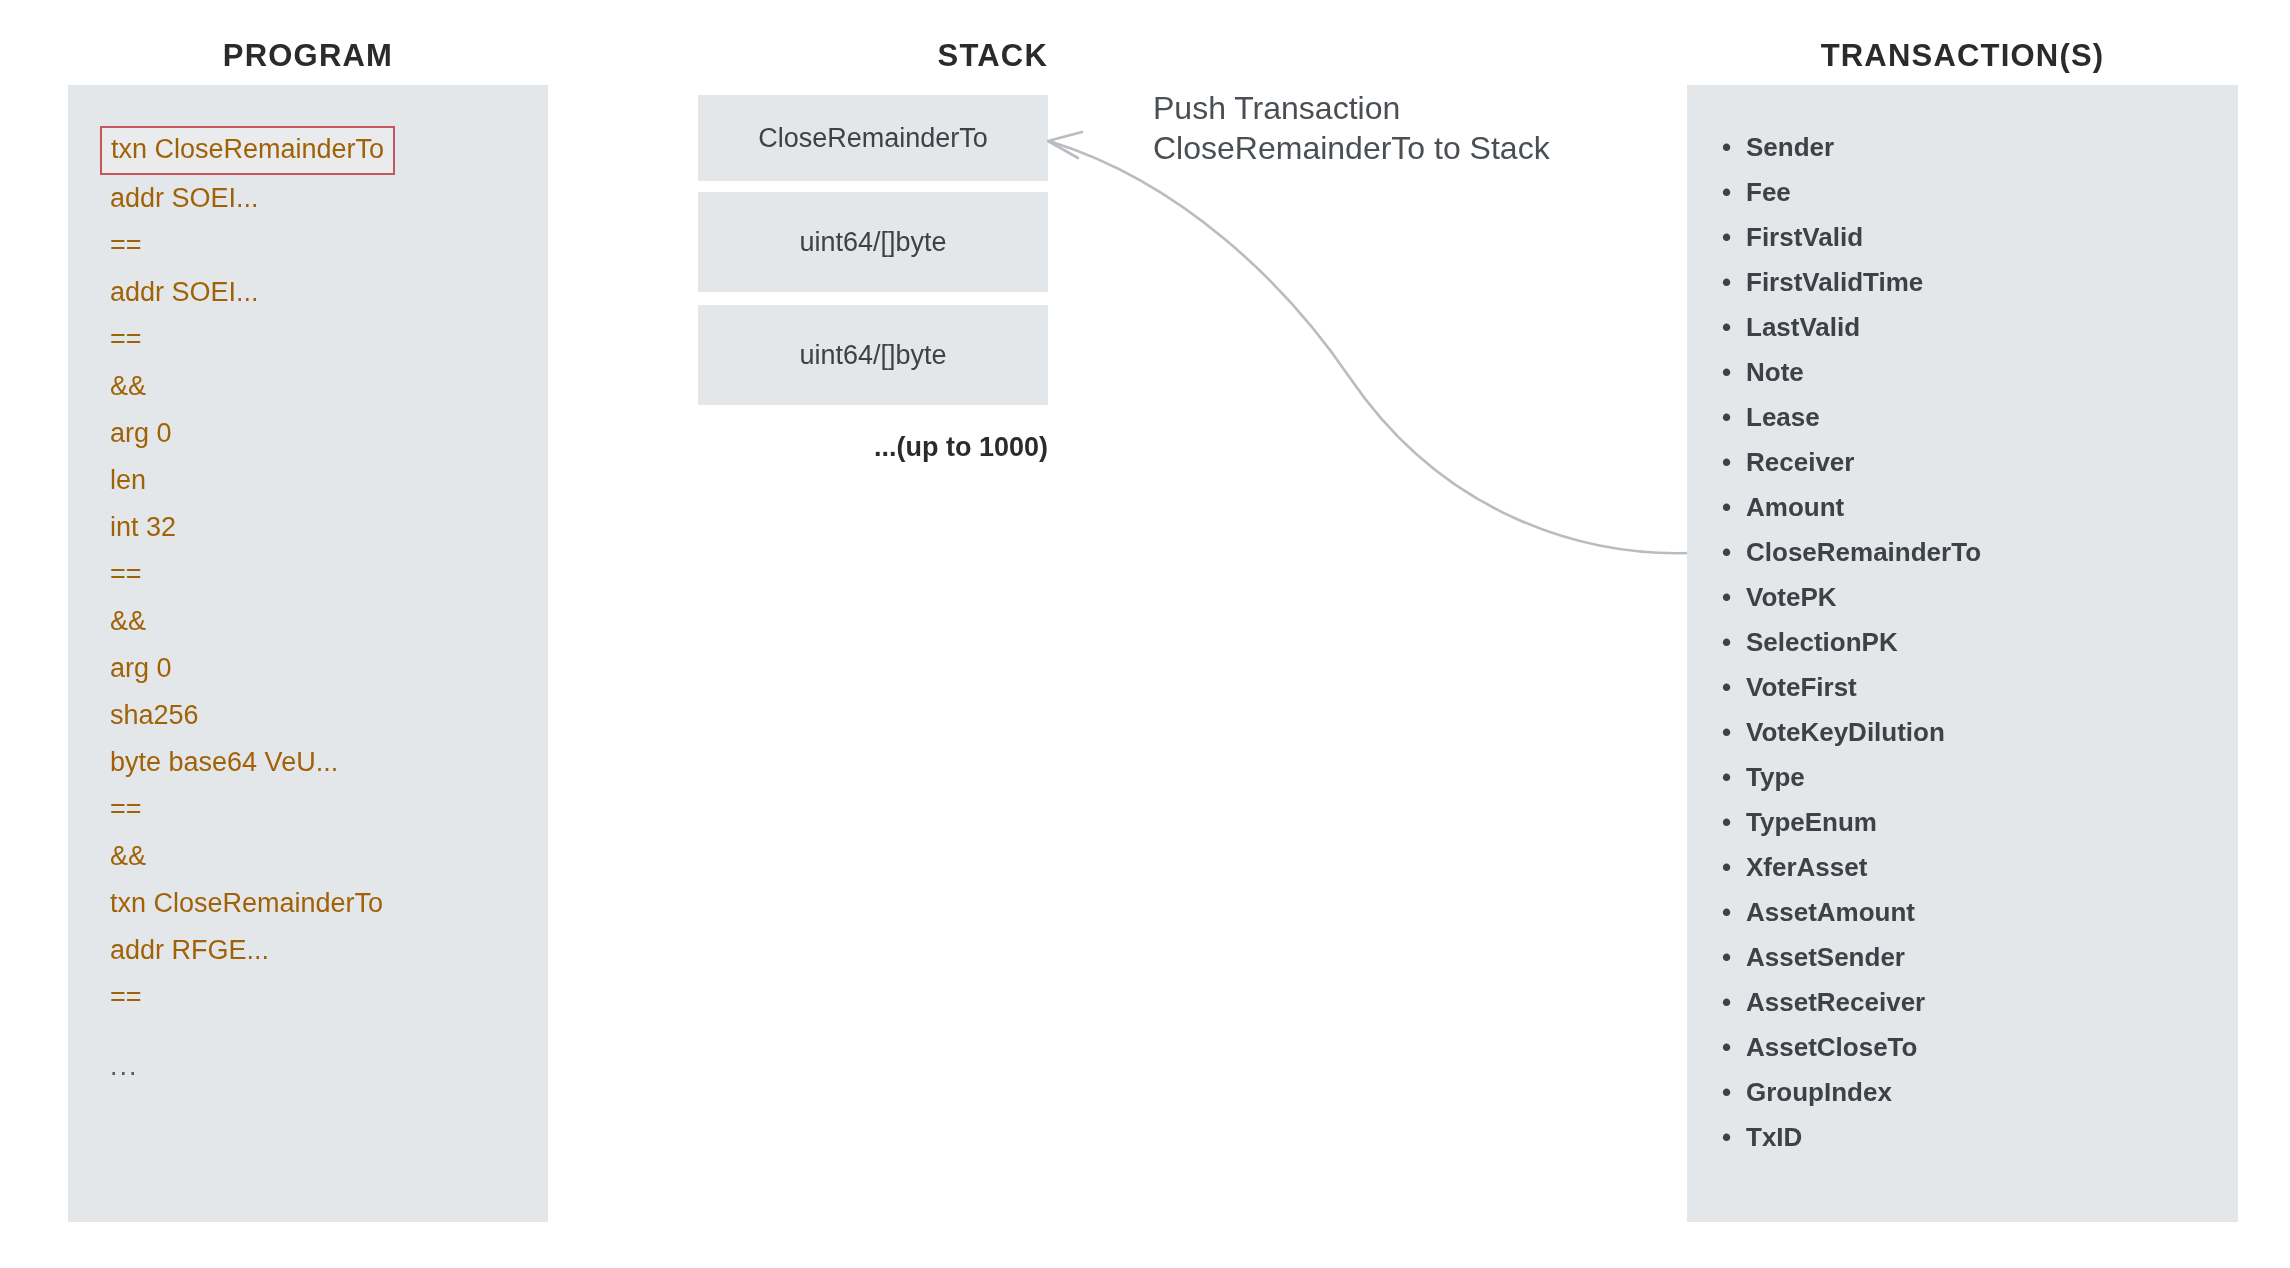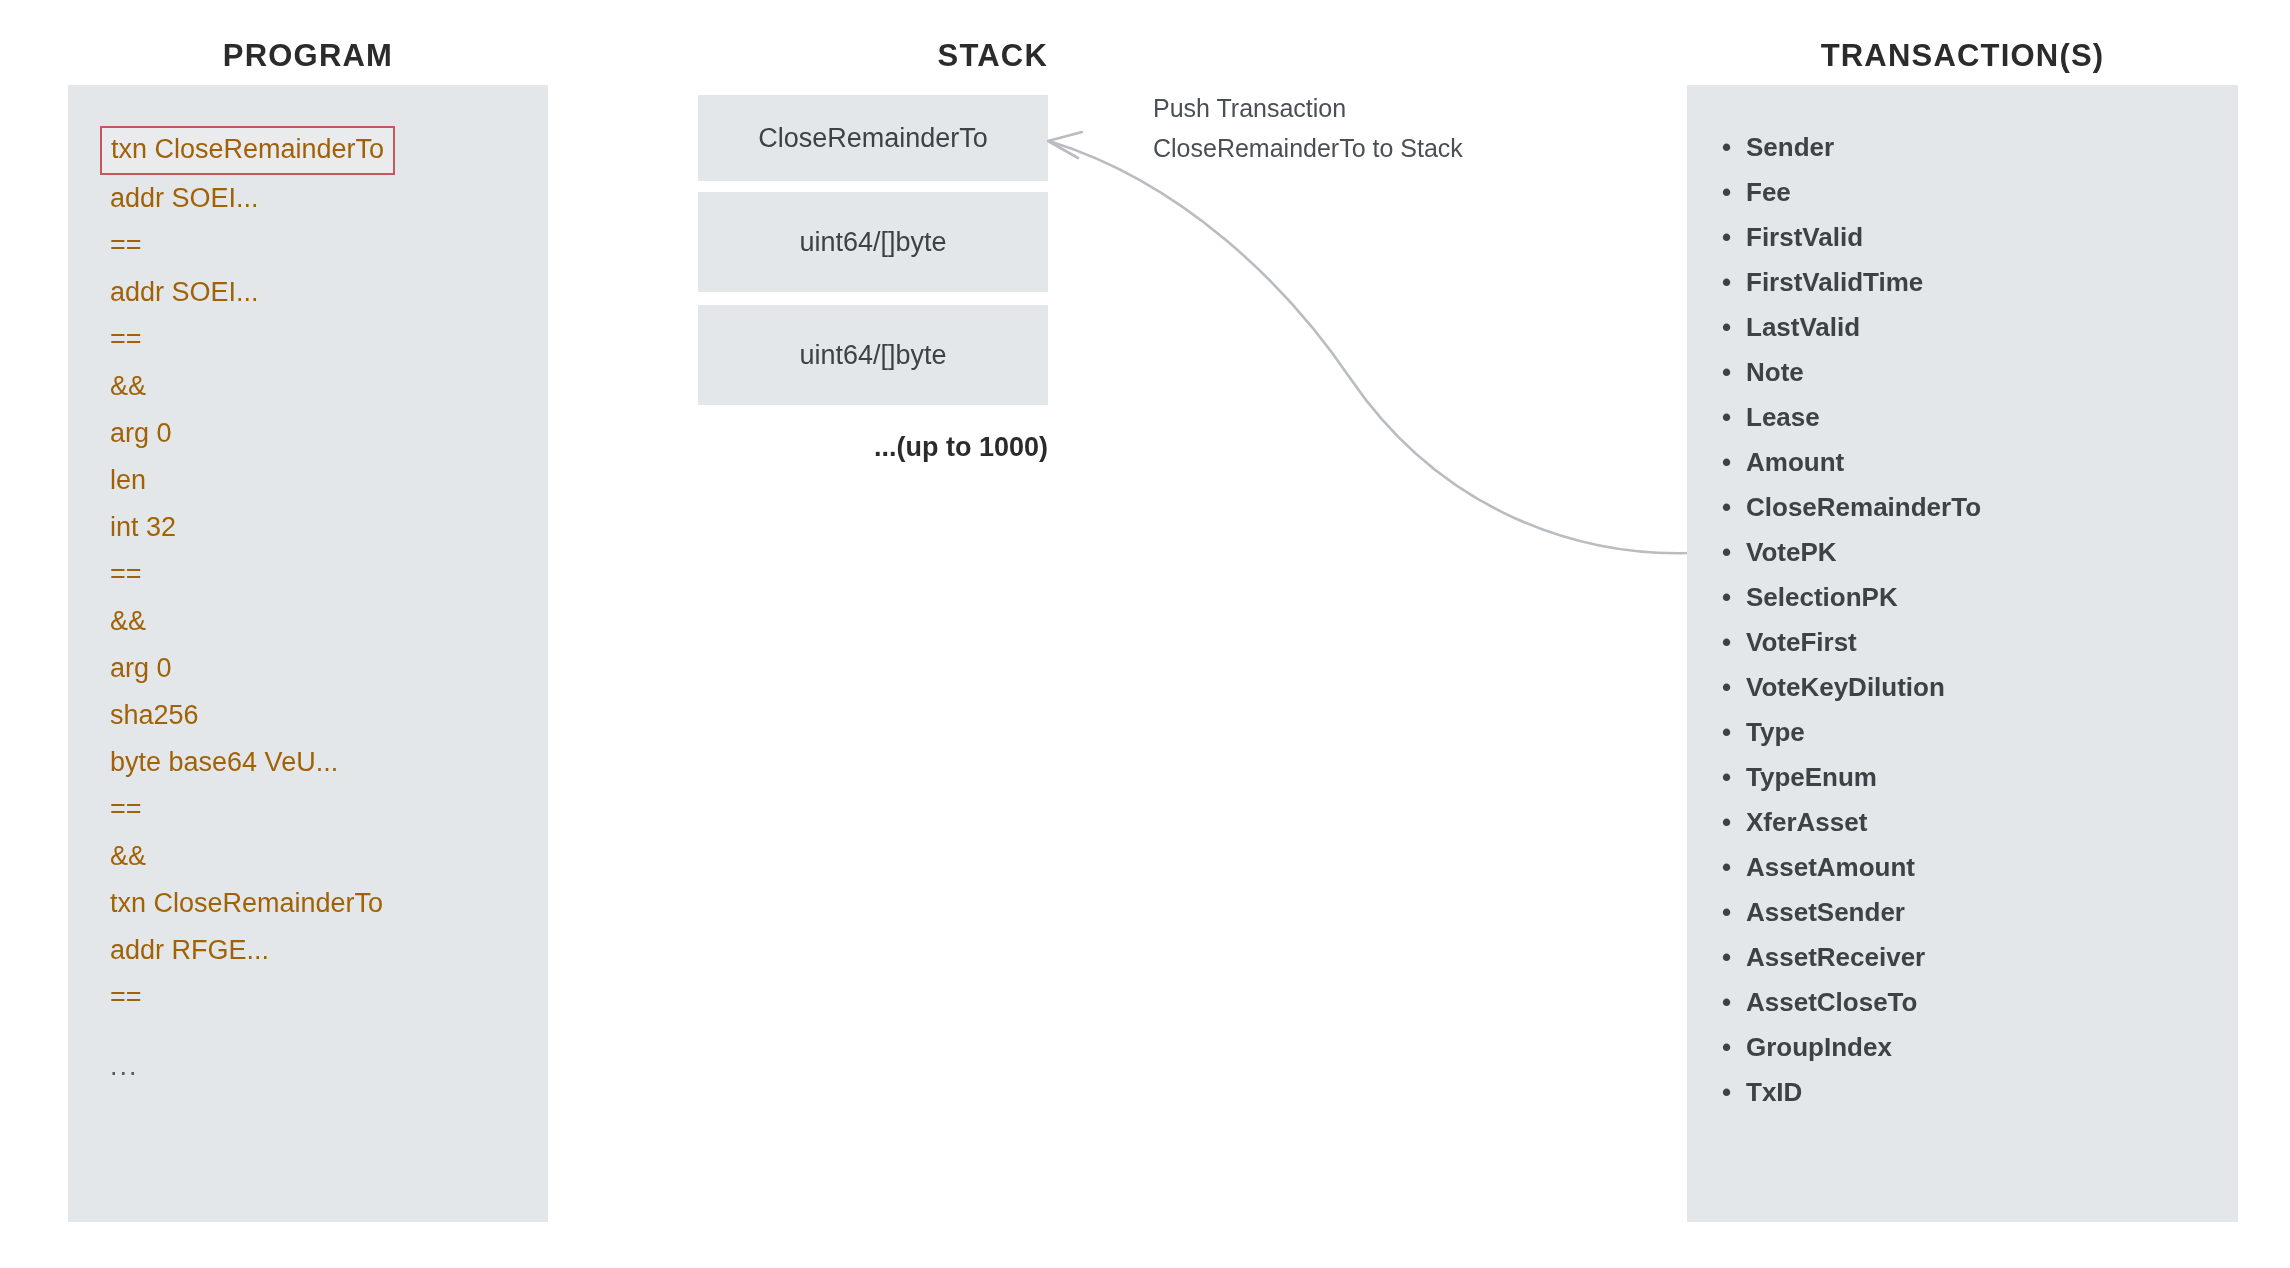--- a/index.html
+++ b/index.html
@@ -101,21 +101,21 @@
     font-size: 27px;
     font-weight: 700;
     color: #2b2b2b;
   }
 
   
   #push-annotation {
     position: absolute;
     left: 1153px;
     top: 88px;
-    font-size: 25px;
+    font-size: 32px;
     line-height: 40px;
     color: #4a4f54;
     white-space: nowrap;
   }
   #arrow-svg {
     position: absolute;
     left: 1020px;
     top: 110px;
     width: 720px;
     height: 480px;
@@ -207,20 +207,21 @@
 <div class="col-title" id="tx-title">TRANSACTION(S)</div>
 <div class="panel" id="tx-panel"></div>
 <ul id="tx-list">
     <li>Sender</li>
     <li>Fee</li>
     <li>FirstValid</li>
     <li>FirstValidTime</li>
     <li>LastValid</li>
     <li>Note</li>
     <li>Lease</li>
+    <li>Receiver</li>
     <li>Amount</li>
     <li>CloseRemainderTo</li>
     <li>VotePK</li>
     <li>SelectionPK</li>
     <li>VoteFirst</li>
     <li>VoteKeyDilution</li>
     <li>Type</li>
     <li>TypeEnum</li>
     <li>XferAsset</li>
     <li>AssetAmount</li>

